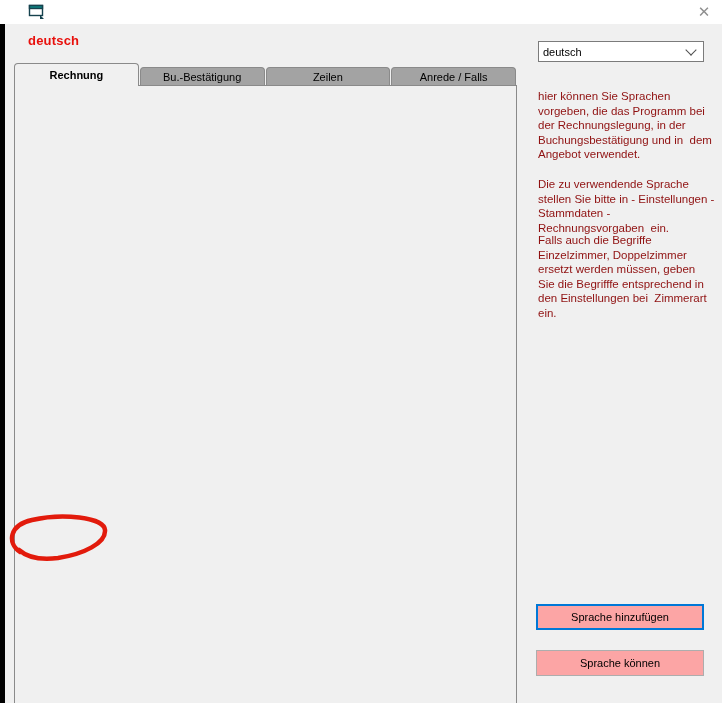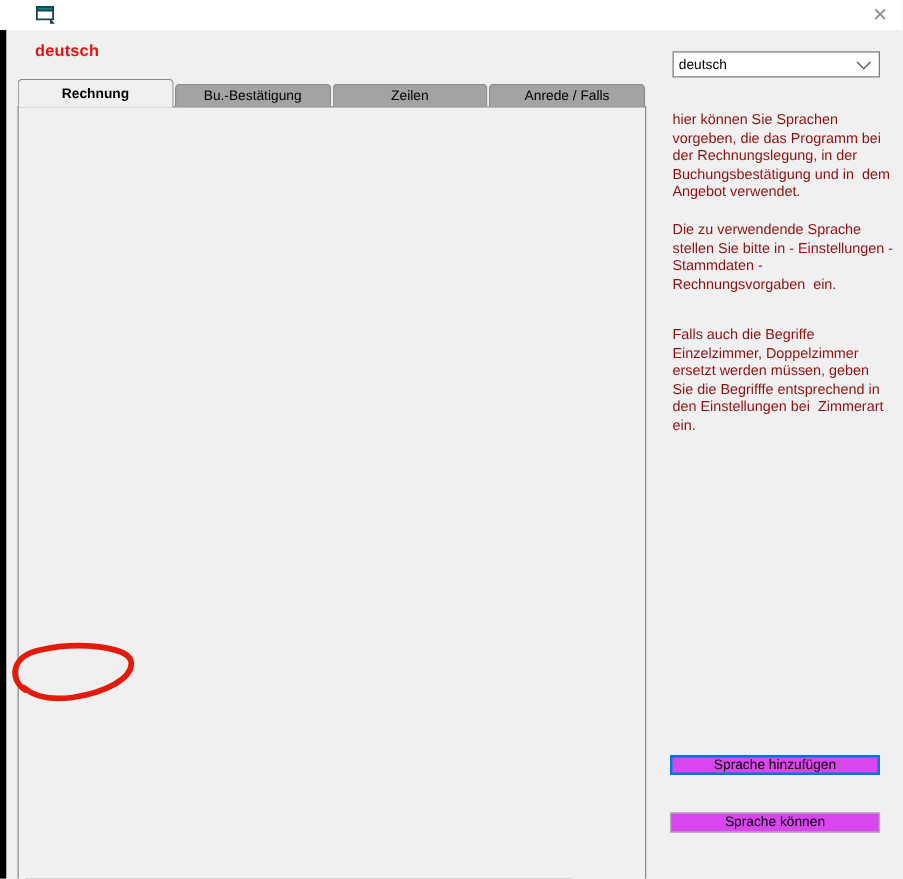--- a/index.html
+++ b/index.html
@@ -41,21 +41,21 @@
   .row-inp{left:184px;width:208px;height:16px}
   
   .combo{background:#fff;border:1px solid #7b7b7b;box-sizing:border-box;display:flex;align-items:center;
          padding-left:4px;font-size:11px;color:#000;cursor:default}
   .chev{width:7px;height:7px;border-right:1px solid #4f4f4f;border-bottom:1px solid #4f4f4f;
         transform:rotate(45deg);margin-left:auto;margin-right:8px;margin-top:-3px}
   .chev-up{width:7px;height:7px;border-right:1px solid #9a9a9a;border-bottom:1px solid #9a9a9a;
         transform:rotate(225deg);margin-top:4px}
   
   .info{left:538px;width:178px;color:#8f1010;font-size:11.5px;line-height:14.6px;white-space:pre-wrap}
-  .btn{left:536px;width:168px;height:16px;background:#d946ef;border:1px solid #adadad;box-sizing:border-box;
+  .btn{left:536px;width:168px;height:26px;background:#fca5a5;border:1px solid #adadad;box-sizing:border-box;
        display:flex;align-items:center;justify-content:center;font-size:11px;color:#000;cursor:default}
   .btn.focused{border:2px solid #0078d7}
 </style>
 </head>
 <body>
 
 <div class="abs titlebar"></div>
 <svg class="abs" style="left:28px;top:4px" width="19" height="17" viewBox="0 0 19 17">
   <rect x="1.5" y="1.5" width="13" height="10" fill="#ffffff" stroke="#16424e" stroke-width="1.4"></rect>
   <rect x="1.5" y="1.5" width="13" height="3" fill="#0e8080" stroke="#16424e" stroke-width="1.4"></rect>
@@ -166,21 +166,21 @@
 
 <div class="abs info" style="top:89px">hier können Sie Sprachen
 vorgeben, die das Programm bei
 der Rechnungslegung, in der
 Buchungsbestätigung und in  dem
 Angebot verwendet.</div>
 <div class="abs info" style="top:177px">Die zu verwendende Sprache
 stellen Sie bitte in - Einstellungen -
 Stammdaten -
 Rechnungsvorgaben  ein.</div>
-<div class="abs info" style="top:261px">Falls auch die Begriffe
+<div class="abs info" style="top:233px">Falls auch die Begriffe
 Einzelzimmer, Doppelzimmer
 ersetzt werden müssen, geben
 Sie die Begrifffe entsprechend in
 den Einstellungen bei  Zimmerart
 ein.</div>
 
 <div class="abs btn focused" style="top:604px">Sprache hinzufügen</div>
 <div class="abs btn" style="top:650px">Sprache können</div>
 
 </body></html>

